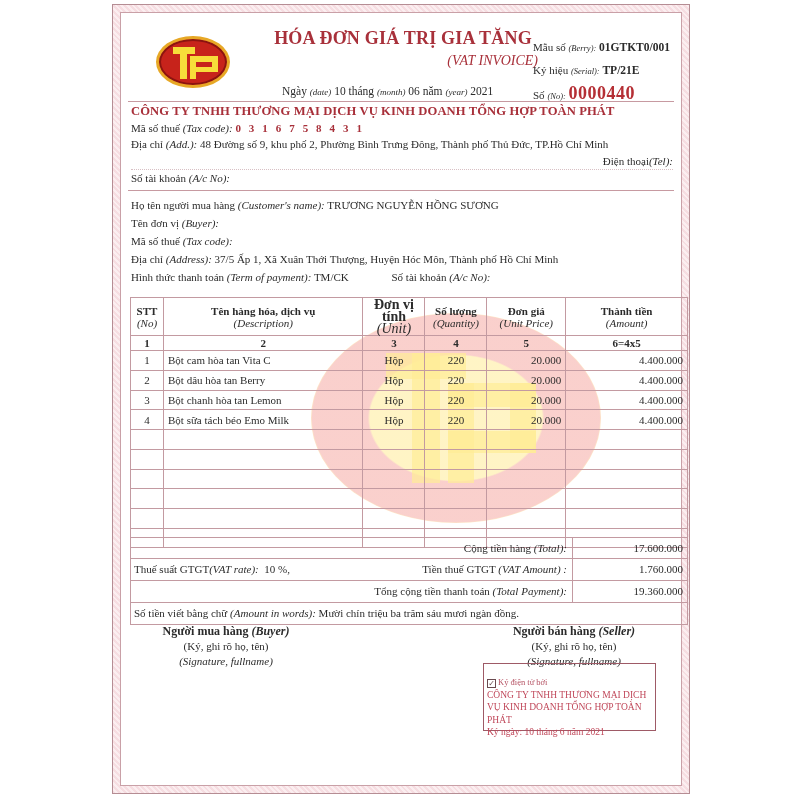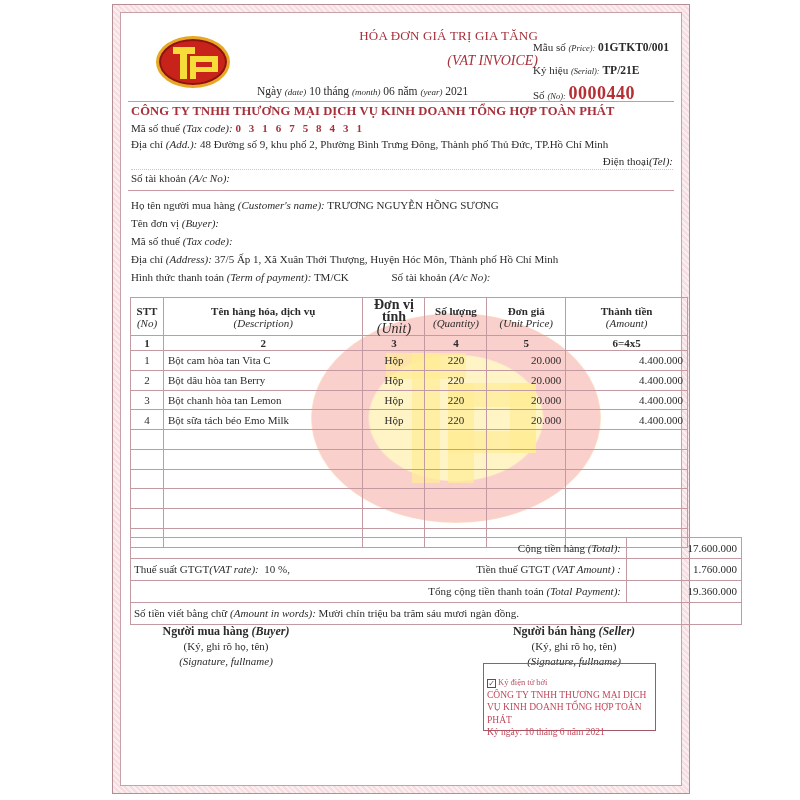--- a/index.html
+++ b/index.html
@@ -31,28 +31,28 @@
   .header { position: absolute; left: 7px; top: 7px; right: 7px; height: 83px; }
   .logo {
     position: absolute; left: 28px; top: 16px; width: 74px; height: 52px;
     border-radius: 50%; background: #c7231b;
     border: 3px solid #e7a826; box-shadow: inset 0 0 0 2px #8b1410;
   }
   .logo-letters { position: absolute; left: 14px; top: 8px; width: 46px; height: 32px; }
   .logo-letters .b { position: absolute; background: #f7dd3a; }
 
   .title-main {
-    position: absolute; left: 140px; top: 8px; width: 270px; text-align: right;
-    font-size: 13px; font-weight: normal; color: #a8303a; letter-spacing: 0.2px;
+    position: absolute; left: 140px; top: 8px; width: 270px; text-align: center;
+    font-size: 18px; font-weight: bold; color: #a8303a; letter-spacing: 0.2px;
   }
   .title-sub {
     position: absolute; left: 140px; top: 33px; width: 270px; text-align: right;
     font-size: 14px; font-style: italic; color: #a8303a;
   }
-  .date-line { position: absolute; left: 129px; top: 65px; font-size: 11.5px; }
+  .date-line { position: absolute; left: 154px; top: 65px; font-size: 11.5px; }
   .date-line i { font-size: 9px; }
   .meta { position: absolute; left: 405px; top: 16px; font-size: 11px; line-height: 22px; }
   .meta i { font-size: 8.5px; }
   .meta b { font-size: 11.5px; }
   .invoice-no { color: #b52f35; font-size: 18px; font-weight: bold; letter-spacing: 0.5px; }
 
   .hline { position: absolute; left: 7px; right: 7px; height: 1px; background: #c79aa1; }
 
   .seller { position: absolute; left: 10px; top: 90px; right: 8px; font-size: 11px; line-height: 16.5px; }
   .seller-name { font-size: 12.6px; font-weight: bold; color: #a8303a; letter-spacing: 0.1px; }
@@ -69,21 +69,21 @@
   table.items td, table.items th {
     border: 1px solid #c39aa1; height: 19.8px; padding: 0 4px;
   }
   table.items th { font-weight: bold; line-height: 12px; padding-top: 1px; }
   table.items th .en { font-weight: normal; font-style: italic; display: block; }
   table.items tr.idx td { font-weight: bold; text-align: center; height: 15px; }
   table.items td.c { text-align: center; }
   table.items td.r { text-align: right; }
   table.items tr.blank td { height: 19.7px; }
 
-  .totals { position: absolute; left: 9px; top: 524px; width: 612px; font-size: 11px; }
+  .totals { position: absolute; left: 9px; top: 524px; width: 558px; font-size: 11px; }
   .trow { position: relative; height: 22px; border: 1px solid #c39aa1; border-top: none; }
   .trow:first-child { border-top: 1px solid #c39aa1; }
   .trow .lbl { position: absolute; right: 120px; top: 4px; }
   .trow .lft { position: absolute; left: 3px; top: 4px; }
   .trow .val { position: absolute; right: 4px; top: 4px; }
   .trow .sep { position: absolute; right: 114px; top: 0; bottom: 0; width: 1px; background: #c39aa1; }
   .words { height: 22px; border: 1px solid #c39aa1; border-top: none; padding: 4px 0 0 3px; }
 
   .sign { position: absolute; top: 611px; font-size: 11px; text-align: center; line-height: 15px; }
   .sign .t { font-weight: bold; font-size: 12px; }
@@ -139,21 +139,21 @@
         <span>tháng</span>
         <i>(month)</i>
         <span>06</span>
         <span>năm</span>
         <i>(year)</i>
         <span>2021</span>
       </div>
 
       <div class="meta">
         <div>
-          <span>Mẫu số</span> <i>(Price):</i>
+          <span>Mẫu số</span> <i>(Berry):</i>
           <b>01GTKT0/001</b>
         </div>
         <div>
           <span>Ký hiệu</span> <i>(Serial):</i>
           <b>TP/21E</b>
         </div>
         <div>
           <span>Số</span> <i>(No):</i>
           <span class="invoice-no">0000440</span>
         </div>

